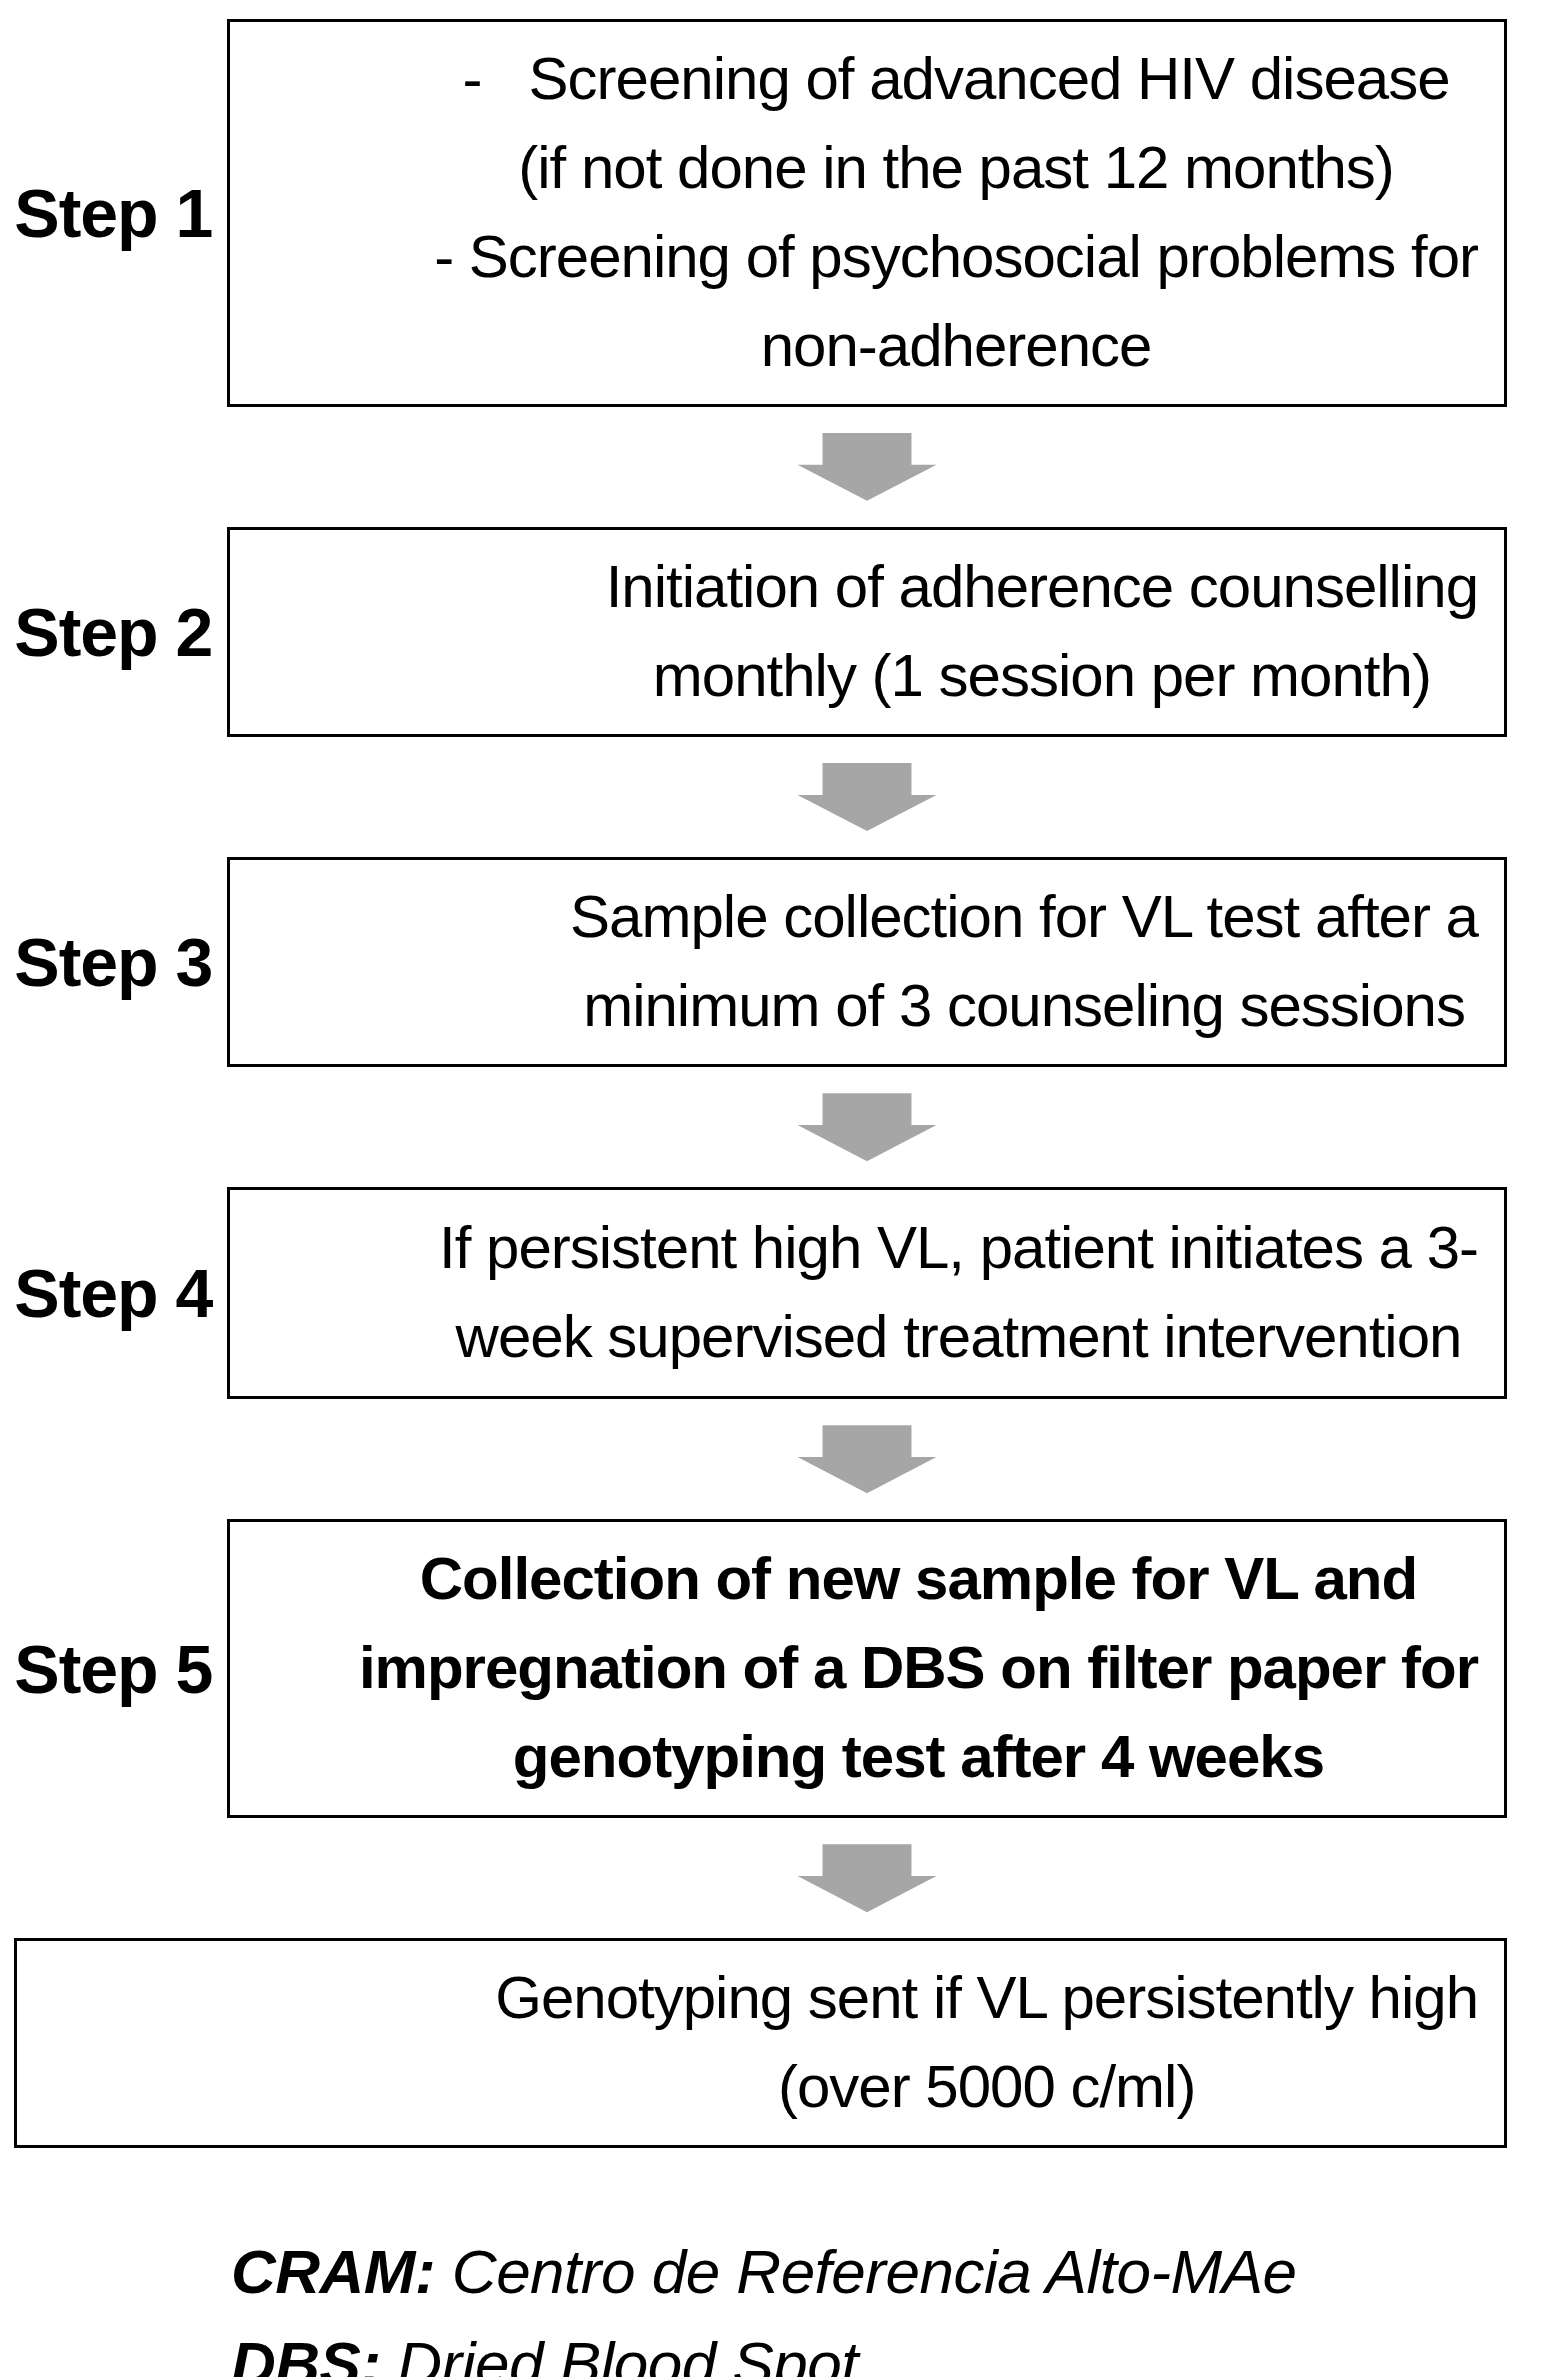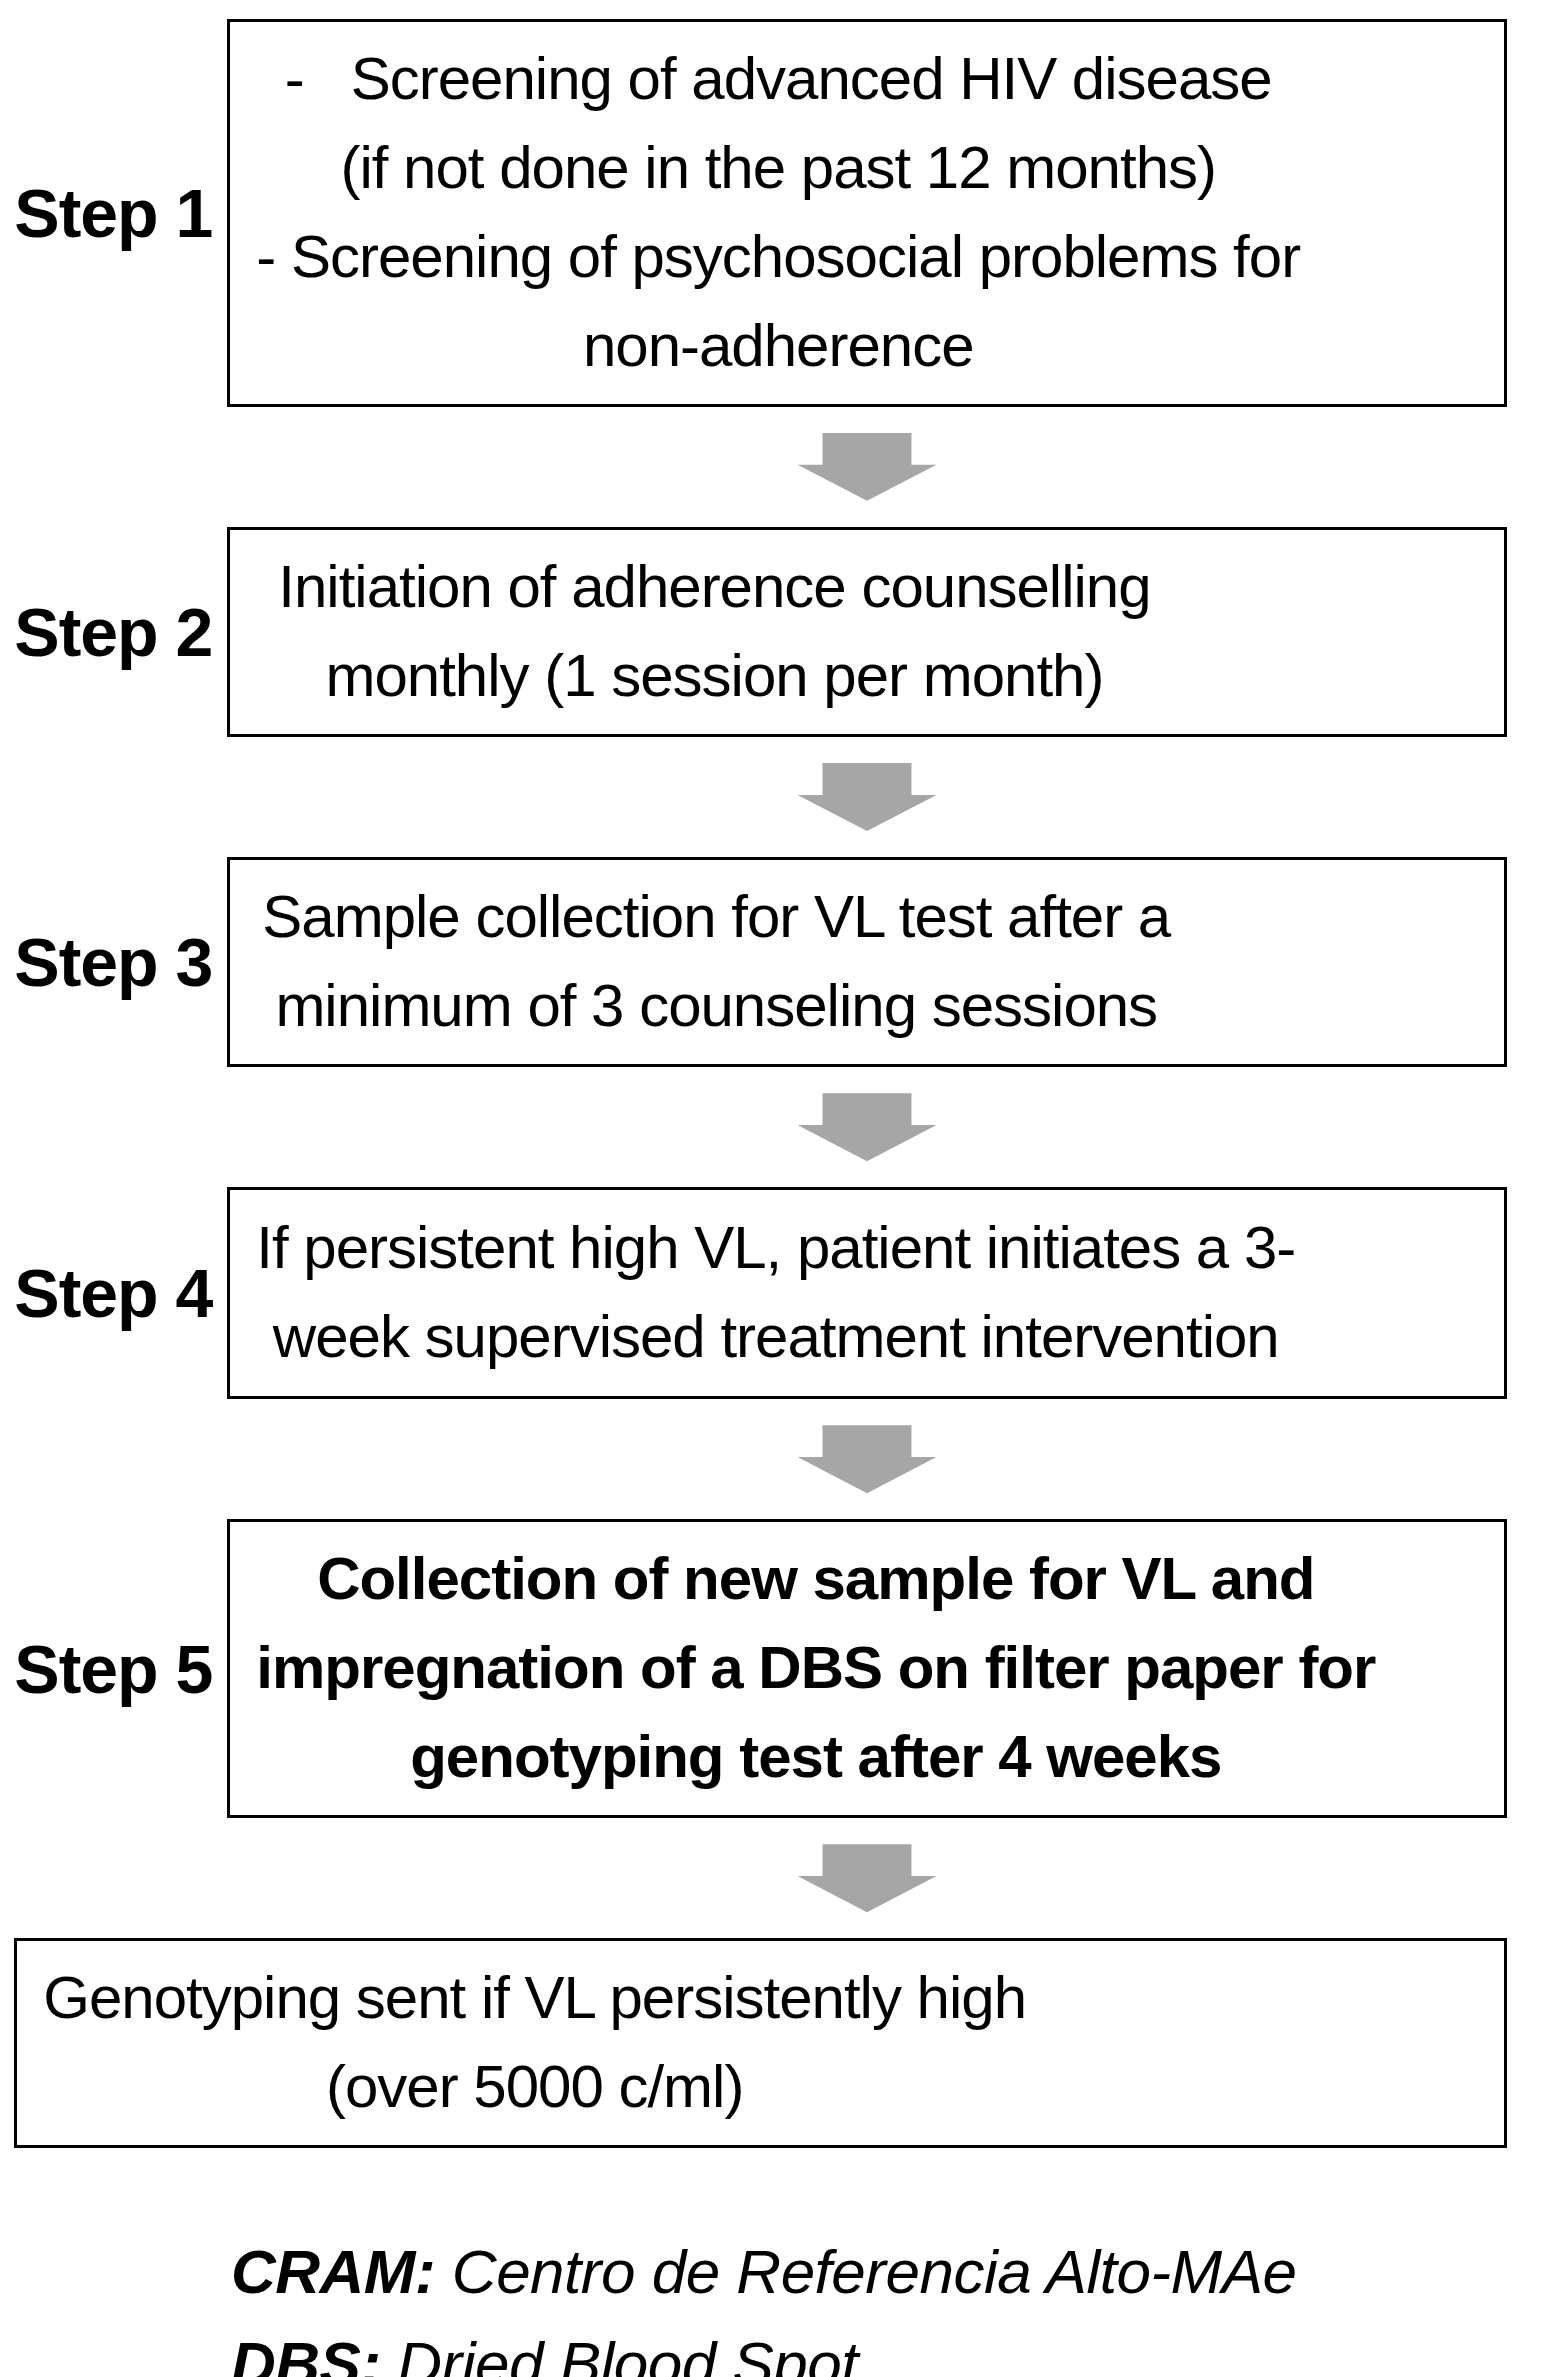--- a/index.html
+++ b/index.html
@@ -24,21 +24,21 @@
     font-weight: 700;
     letter-spacing: -1px;
     color: #000000;
   }
   .box {
     flex: 1 1 auto;
     border: 3.3px solid #000000;
     background: #ffffff;
     display: flex;
     align-items: center;
-    justify-content: flex-start;
+    justify-content: flex-end;
     padding: 13.3px 26px;
   }
   .box-text {
     white-space: pre-line;
     text-align: center;
     font-size: 60px;
     line-height: 1.48;
     letter-spacing: -1px;
     color: #000000;
   }

